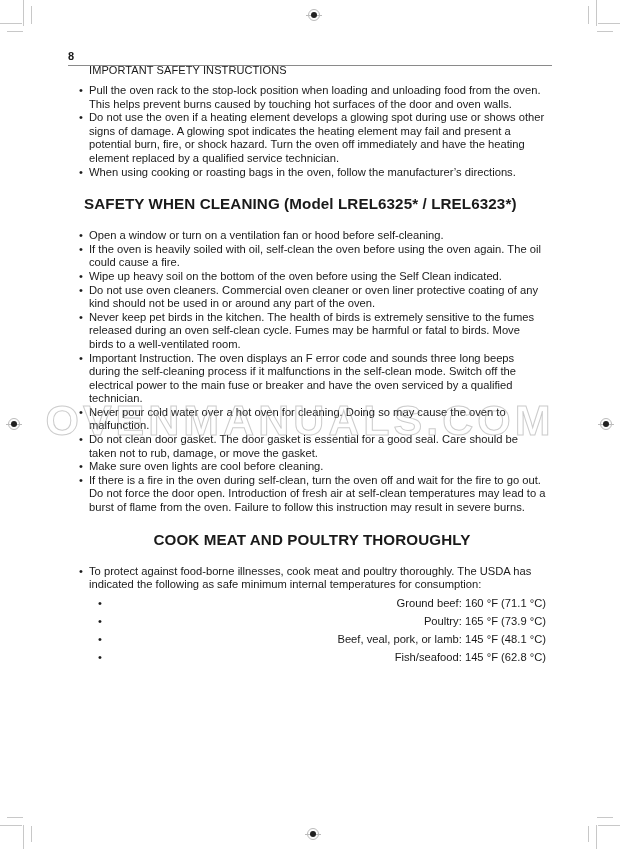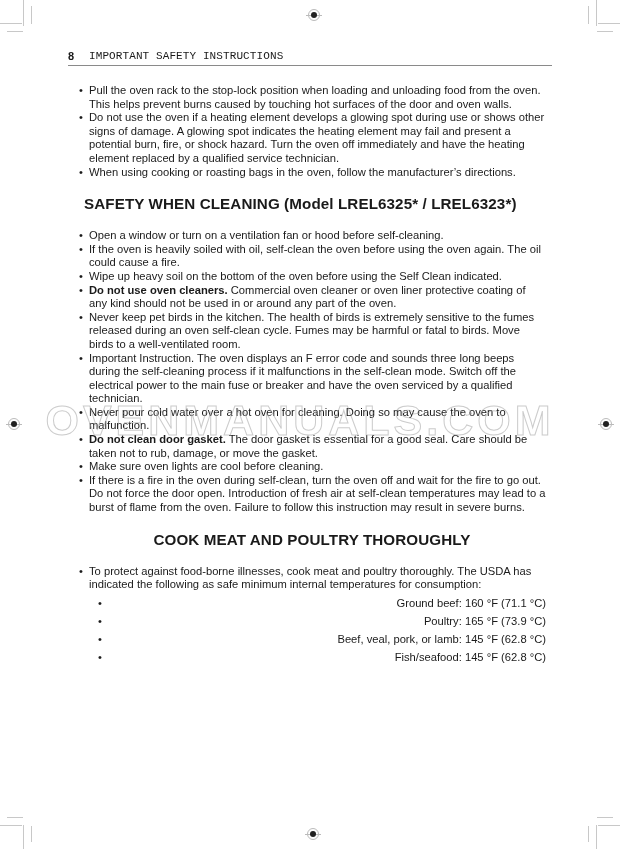--- a/index.html
+++ b/index.html
@@ -8,33 +8,33 @@
   .crop { position: absolute; background: #c8c8c8; }
   .reg { position: absolute; width: 12px; height: 12px; border-radius: 50%;
          border: 1px solid #bbbbbb; box-sizing: border-box; }
   .reg::after { content: ""; position: absolute; left: 2px; top: 2px; width: 6px; height: 6px;
                 border-radius: 50%; background: #222; }
   .reg::before { content: ""; position: absolute; left: -3px; top: 5px; width: 16px; height: 1px; background: #bbb; }
 
   .page-header { position: absolute; left: 68px; top: 49px; width: 484px; height: 16px;
                  border-bottom: 1px solid #8a8a8a; font-size: 11px; line-height: 14px; }
   .page-num { position: absolute; left: 0; top: 0; font-weight: bold; }
-  .header-title { position: absolute; left: 21px; top: 0; letter-spacing: 0.1px; font-family: Liberation Mono, monospace; }
+  .header-title { position: absolute; left: 21px; top: 14px; letter-spacing: 0.1px; }
 
   .content { position: absolute; left: 68px; top: 74px; width: 488px; font-size: 11.2px; line-height: 13.6px; }
   ul.bullets { list-style: none; margin: 10px; padding: 0; }
   ul.bullets li { position: relative; padding-left: 11px; margin: 0; }
   ul.bullets li::before { content: "•"; position: absolute; left: 1px; top: 0; }
   h2.section { font-size: 15.2px; font-weight: bold; margin: 16px; letter-spacing: 0.1px; line-height: 18px; }
   .s1 { margin-top: 16px; margin-bottom: 4px; }
   .s2 { margin-top: 16px; margin-bottom: 4px; text-align: center; }
   ul.sub { list-style: none; margin: 5px 0 0 0; padding: 0; }
   ul.sub li { position: relative; padding-left: 20px; margin-bottom: 4.6px; text-align: right; }
   ul.sub li::before { content: "•"; position: absolute; left: 9px; top: 0; }
-  b { font-weight: bold; }
+  b { font-weight: normal; }
 
   .watermark { position: absolute; left: 40px; top: 397px; width: 520px; text-align: center;
                font-size: 43px; font-weight: bold; letter-spacing: 4px; color: transparent;
                -webkit-text-stroke: 1px rgba(160,160,160,0.55); pointer-events: none; line-height: 46px; }
 </style>
 </head>
 <body>
 
 <div class="crop" style="left:23px;top:0;width:1px;height:26px;"></div>
 <div class="crop" style="left:31px;top:6px;width:1px;height:18px;"></div>
@@ -84,20 +84,20 @@
     <li><b></b><span>If there is a fire in the oven during self-clean, turn the oven off and wait for the fire to go out. Do not force the door open. Introduction of fresh air at self-clean temperatures may lead to a burst of flame from the oven. Failure to follow this instruction may result in severe burns.</span></li>
   </ul>
 
   <h2 class="section s2">COOK MEAT AND POULTRY THOROUGHLY</h2>
   <ul class="bullets">
     <li>
       <span>To protect against food-borne illnesses, cook meat and poultry thoroughly. The USDA has indicated the following as safe minimum internal temperatures for consumption:</span>
       <ul class="sub">
         <li>Ground beef: 160 °F (71.1 °C)</li>
         <li>Poultry: 165 °F (73.9 °C)</li>
-        <li>Beef, veal, pork, or lamb: 145 °F (62.8 °C)</li>
+        <li>Beef, veal, pork, or lamb: 145 °F (48.1 °C)</li>
         <li>Fish/seafood: 145 °F (62.8 °C)</li>
       </ul>
     </li>
   </ul>
 </div>
 
 <div class="watermark">OVENMANUALS.COM</div>
 
 </body></html>

